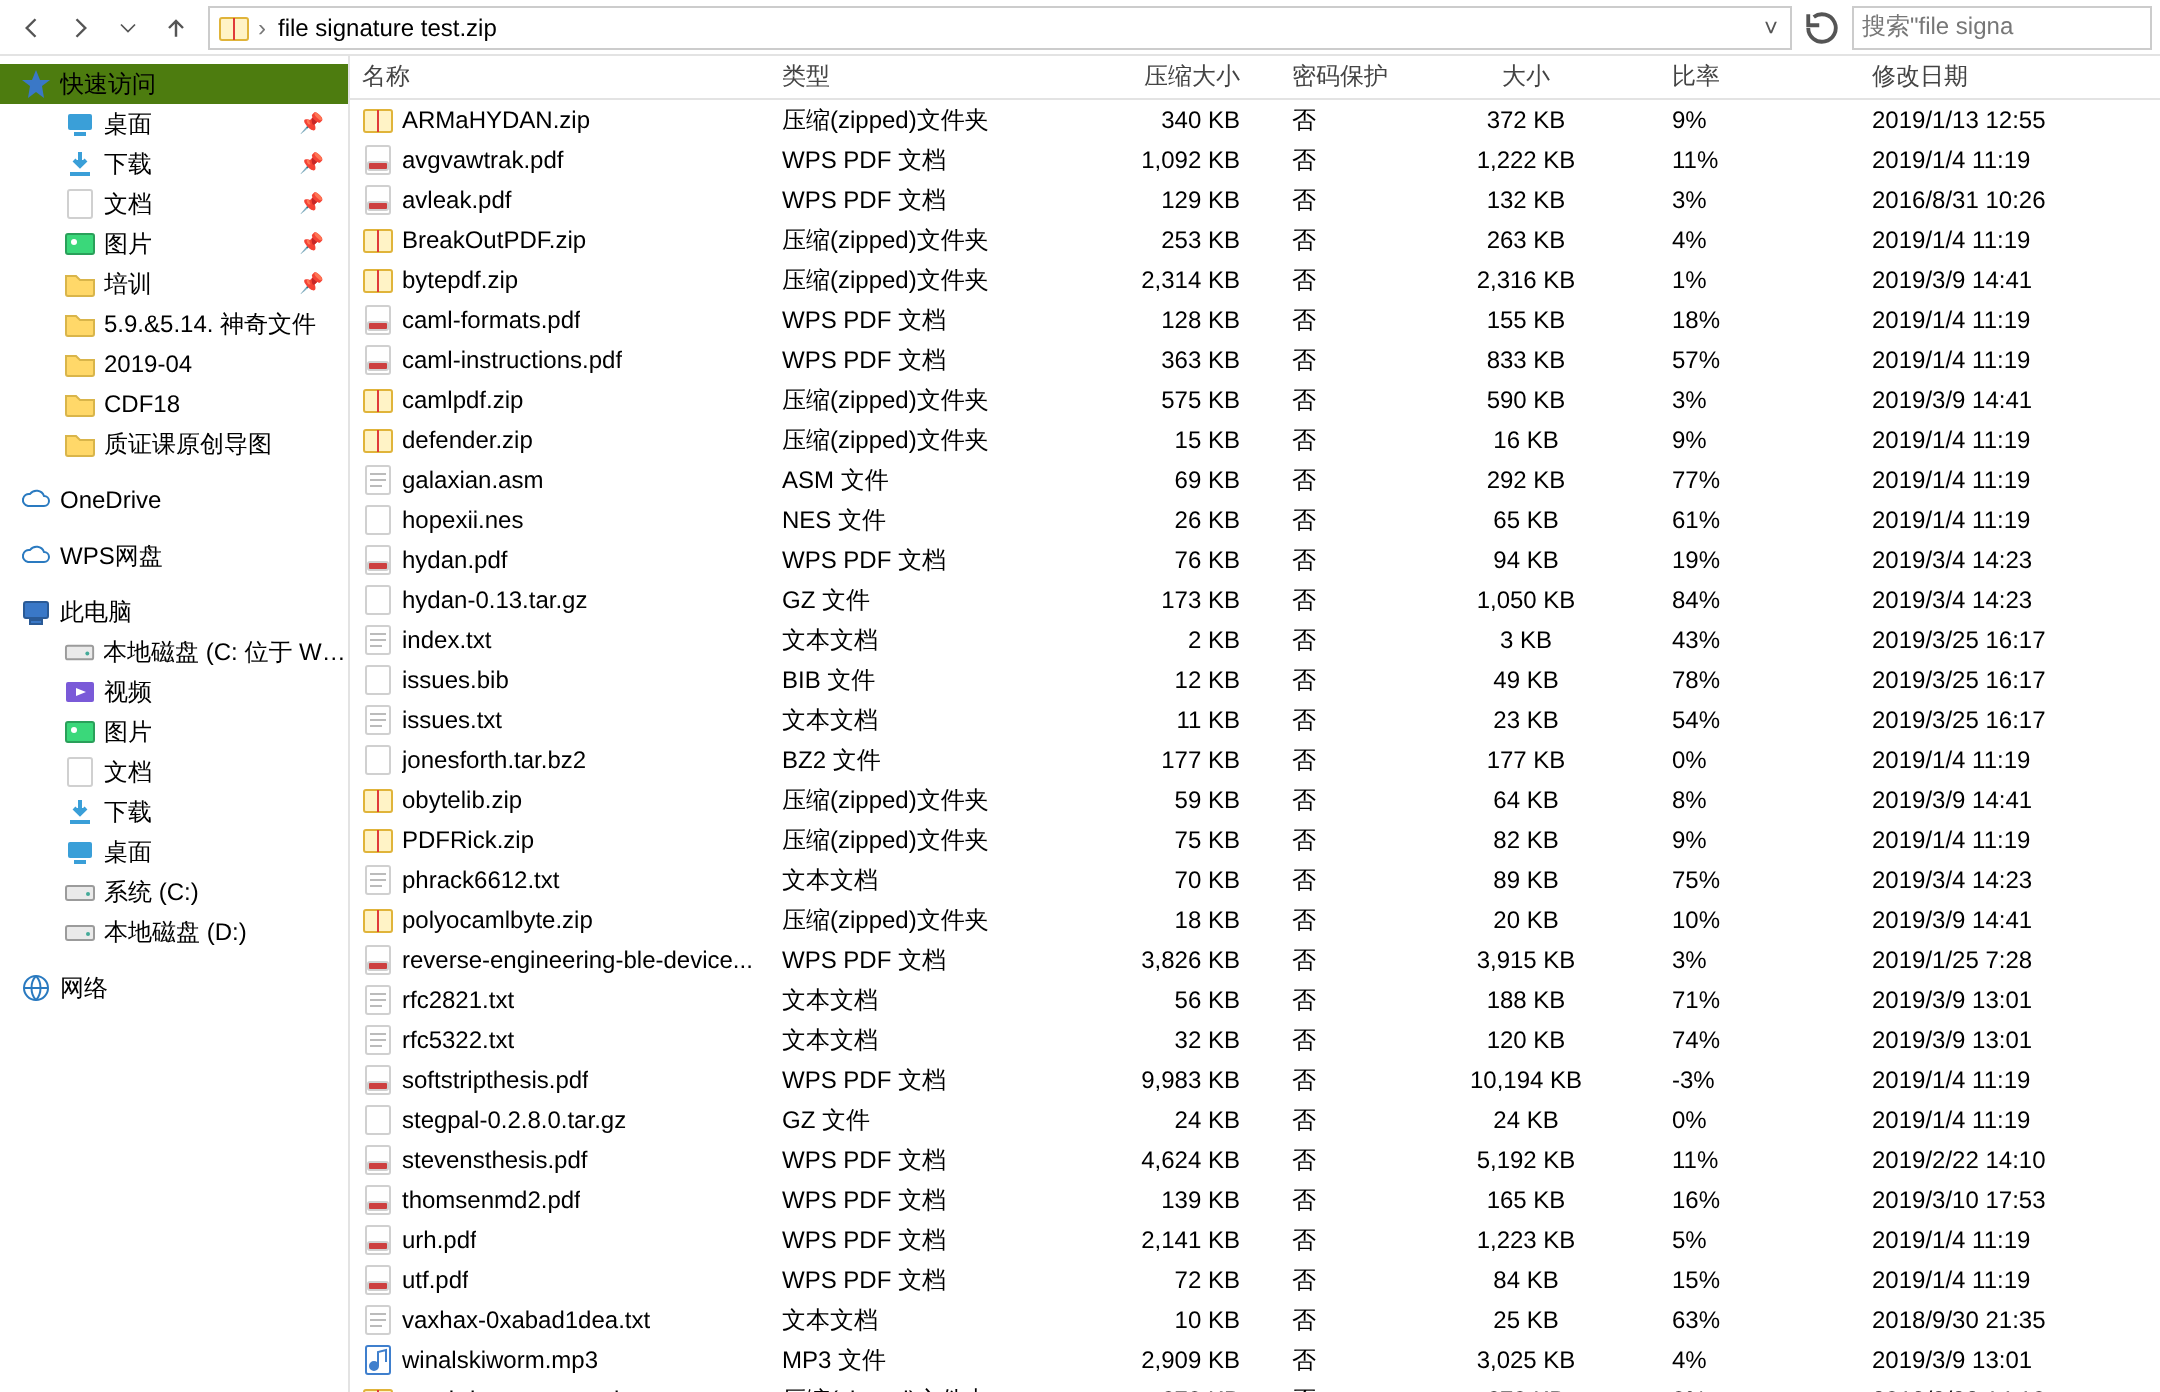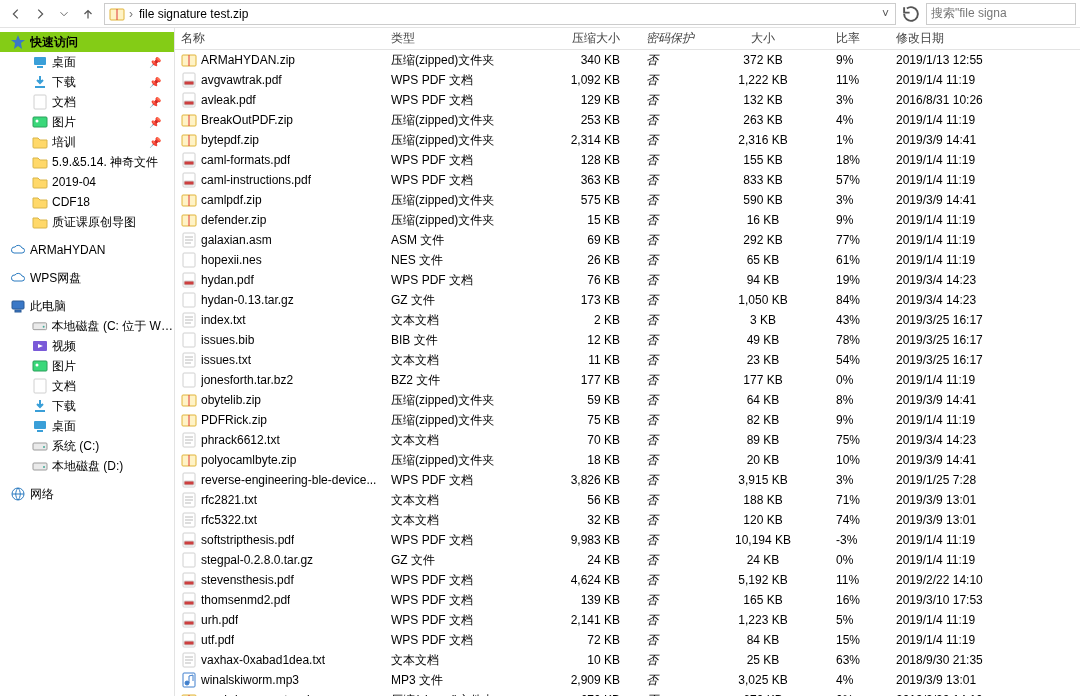--- a/index.html
+++ b/index.html
@@ -13,35 +13,35 @@
 .addr-text { flex: 1; padding: 0 4px; }
 .refresh-btn { width: 22px; height: 22px; display:flex; align-items:center; justify-content:center; }
 .search-box { width: 150px; height: 22px; border: 1px solid #ccc; margin-left: 4px; display: flex; align-items: center; background: #fff; color: #777; padding: 0 4px; overflow: hidden; white-space: nowrap; }
 
 .body-area { display: flex; height: calc(100% - 28px); }
 
 .sidebar { width: 175px; border-right: 1px solid #e3e3e3; padding: 4px 0; overflow-y: auto; }
 .side-group { margin-bottom: 8px; }
 .side-item { display: flex; align-items: center; height: 20px; padding-left: 10px; cursor: default; }
 .side-item.sub { padding-left: 32px; }
-.side-item.active { background: #84cc16; font-weight: bold; }
+.side-item.active { background: #4d7c0f; }
 .side-item .icon { width: 16px; height: 16px; margin-right: 4px; display:flex; align-items:center; justify-content:center; }
 .side-item .pin { margin-left: auto; margin-right: 12px; color: #9b9b9b; font-size: 10px; }
 .side-item .label { white-space: nowrap; overflow: hidden; text-overflow: ellipsis; }
 
 .main { flex: 1; display: flex; flex-direction: column; overflow: hidden; }
 .headers { display: flex; height: 22px; border-bottom: 1px solid #e3e3e3; align-items: center; color: #444; }
 .col { padding: 0 6px; overflow: hidden; white-space: nowrap; text-overflow: ellipsis; }
 .c-name { width: 210px; }
 .c-type { width: 135px; }
 .c-csize { width: 120px; text-align: right; padding-right: 20px; }
-.c-prot { width: 70px; font-style: italic; }
+.c-prot { width: 70px; }
 .c-size { width: 120px; text-align: center; padding-right: 20px; }
 .c-ratio { width: 60px; }
-.c-date { width: 130px; }
+.c-date { width: 130px; margin-left: 40px; }
 
 .file-list { flex: 1; overflow-y: auto; }
 .row { display: flex; height: 20px; align-items: center; }
 .row .c-name { display: flex; align-items: center; }
 .file-icon { width: 16px; height: 16px; margin-right: 4px; flex-shrink: 0; display:flex; align-items:center; justify-content:center; }
 .fname { overflow: hidden; white-space: nowrap; text-overflow: ellipsis; }
 
 
 .i-folder { fill:#ffd869; stroke:#d9b54a; }
 .i-zip rect { fill:#fff3c6; stroke:#e0b43a; }
@@ -200,21 +200,21 @@
           </div>
         </div>
     </div>
     <div class="side-group">
       <div class="side-item">
         <span class="icon">
             <svg viewBox="0 0 16 16" class="i-cloud">
               <path d="M4 11a3 3 0 0 1 1-6 4 4 0 0 1 7 1 2.5 2.5 0 0 1 0 5z"></path>
             </svg>
           </span>
-        <span class="label">ARMaHYDAN</span>
+        <span class="label">OneDrive</span>
       </div>
     </div>
     <div class="side-group">
       <div class="side-item">
         <span class="icon">
             <svg viewBox="0 0 16 16" class="i-cloud">
               <path d="M4 11a3 3 0 0 1 1-6 4 4 0 0 1 7 1 2.5 2.5 0 0 1 0 5z"></path>
             </svg>
           </span>
         <span class="label">WPS网盘</span>

